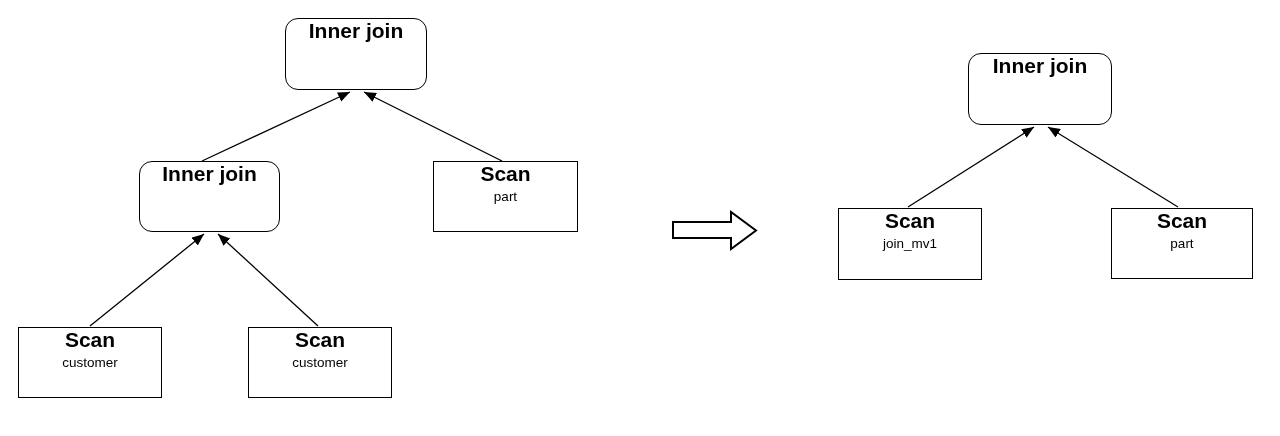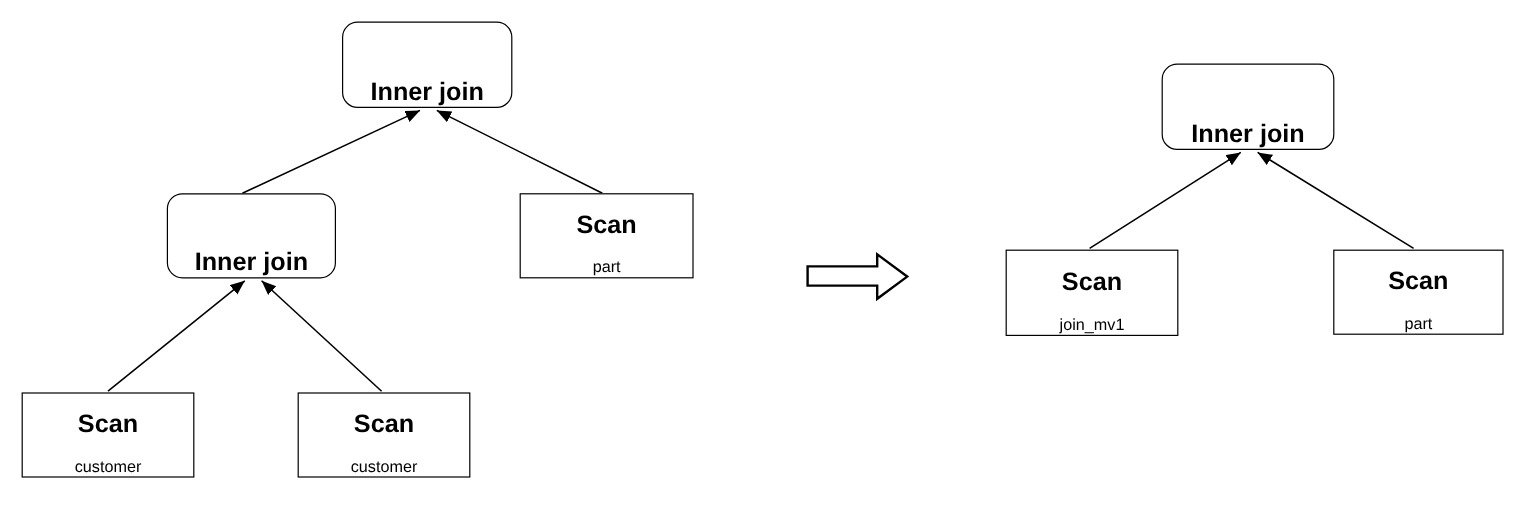--- a/index.html
+++ b/index.html
@@ -33,37 +33,37 @@
     stroke-linejoin: miter;
   }
   .node {
     position: absolute;
     box-sizing: border-box;
     background: #ffffff;
     border: 1.6px solid #000000;
     display: flex;
     flex-direction: column;
     align-items: center;
-    justify-content: flex-end;
+    justify-content: flex-start;
     text-align: center;
     line-height: 1.15;
   }
   .node.rounded {
     border-radius: 13px;
   }
   .node .title {
     font-weight: bold;
     font-size: 21px;
     color: #000000;
   }
   .node .sub {
     font-weight: normal;
     font-size: 13.5px;
     color: #000000;
-    margin-top: 15px;
+    margin-top: 3px;
   }
   
   .n-l-root      { left: 285px;  top: 18px;  width: 142px; height: 72px; }
   .n-l-join2     { left: 139px;  top: 161px; width: 141px; height: 71px; }
   .n-l-scanpart  { left: 433px;  top: 161px; width: 145px; height: 71px; }
   .n-l-lineorder { left: 18px;   top: 327px; width: 144px; height: 71px; }
   .n-l-customer  { left: 248px;  top: 327px; width: 144px; height: 71px; }
   
   .n-r-root      { left: 968px;  top: 53px;  width: 144px; height: 72px; }
   .n-r-joinmv1   { left: 838px;  top: 208px; width: 144px; height: 72px; }

